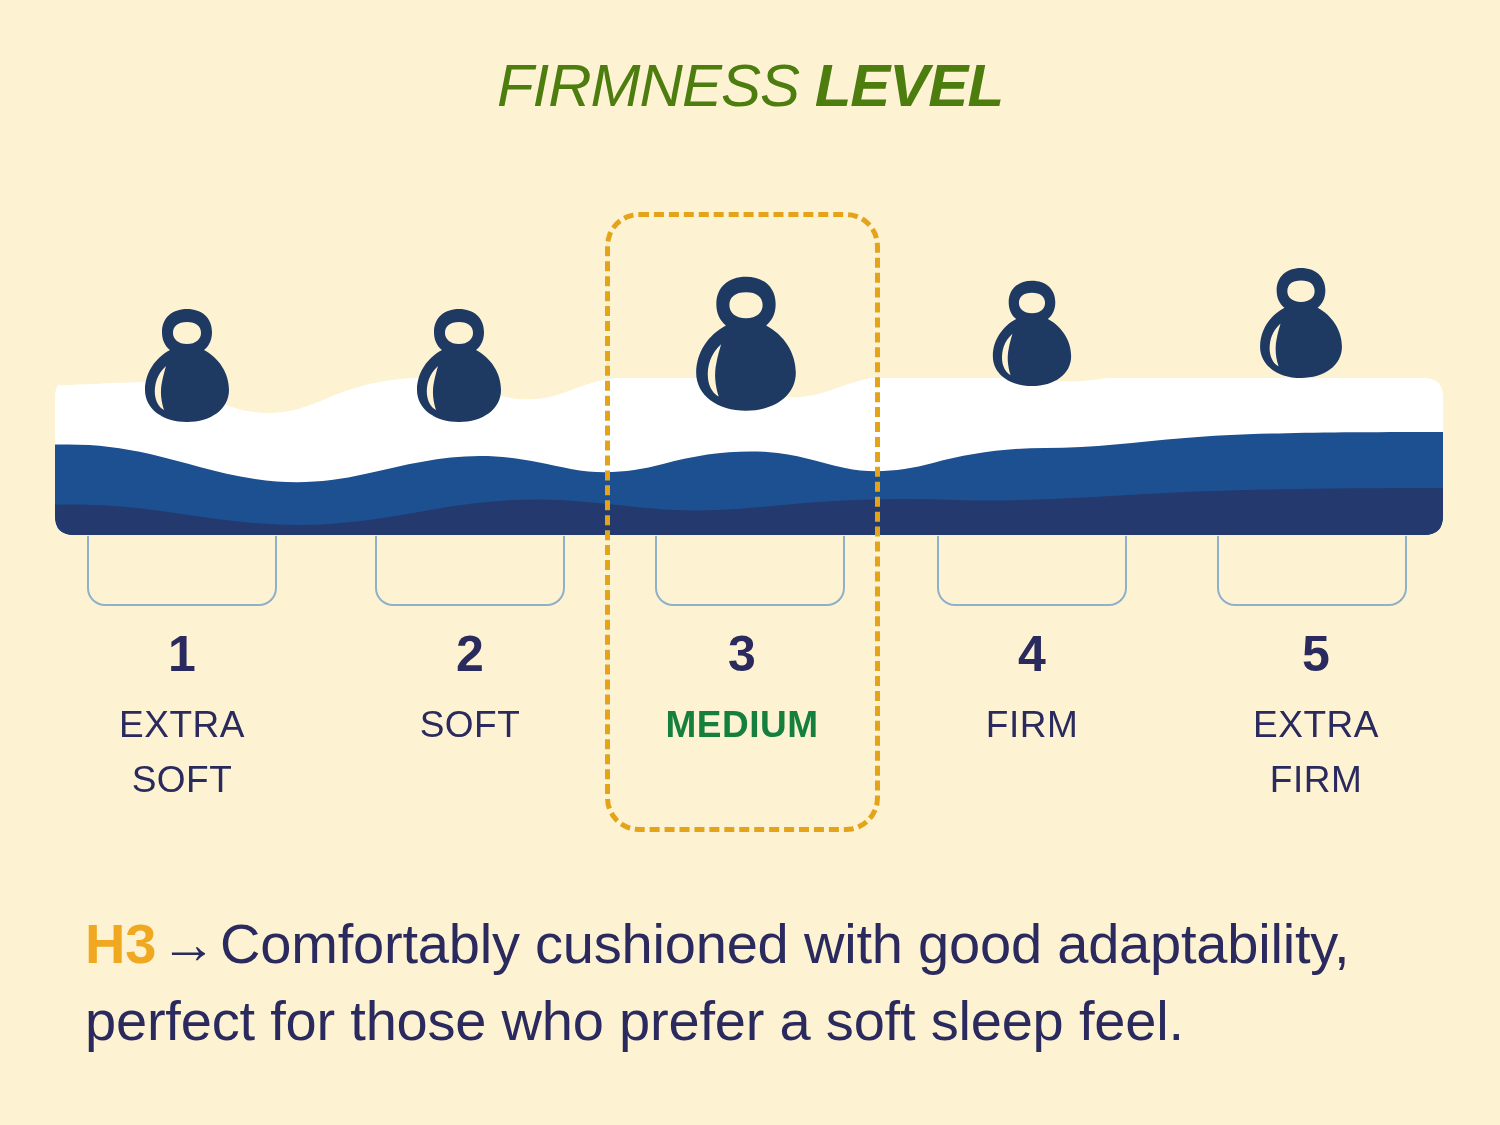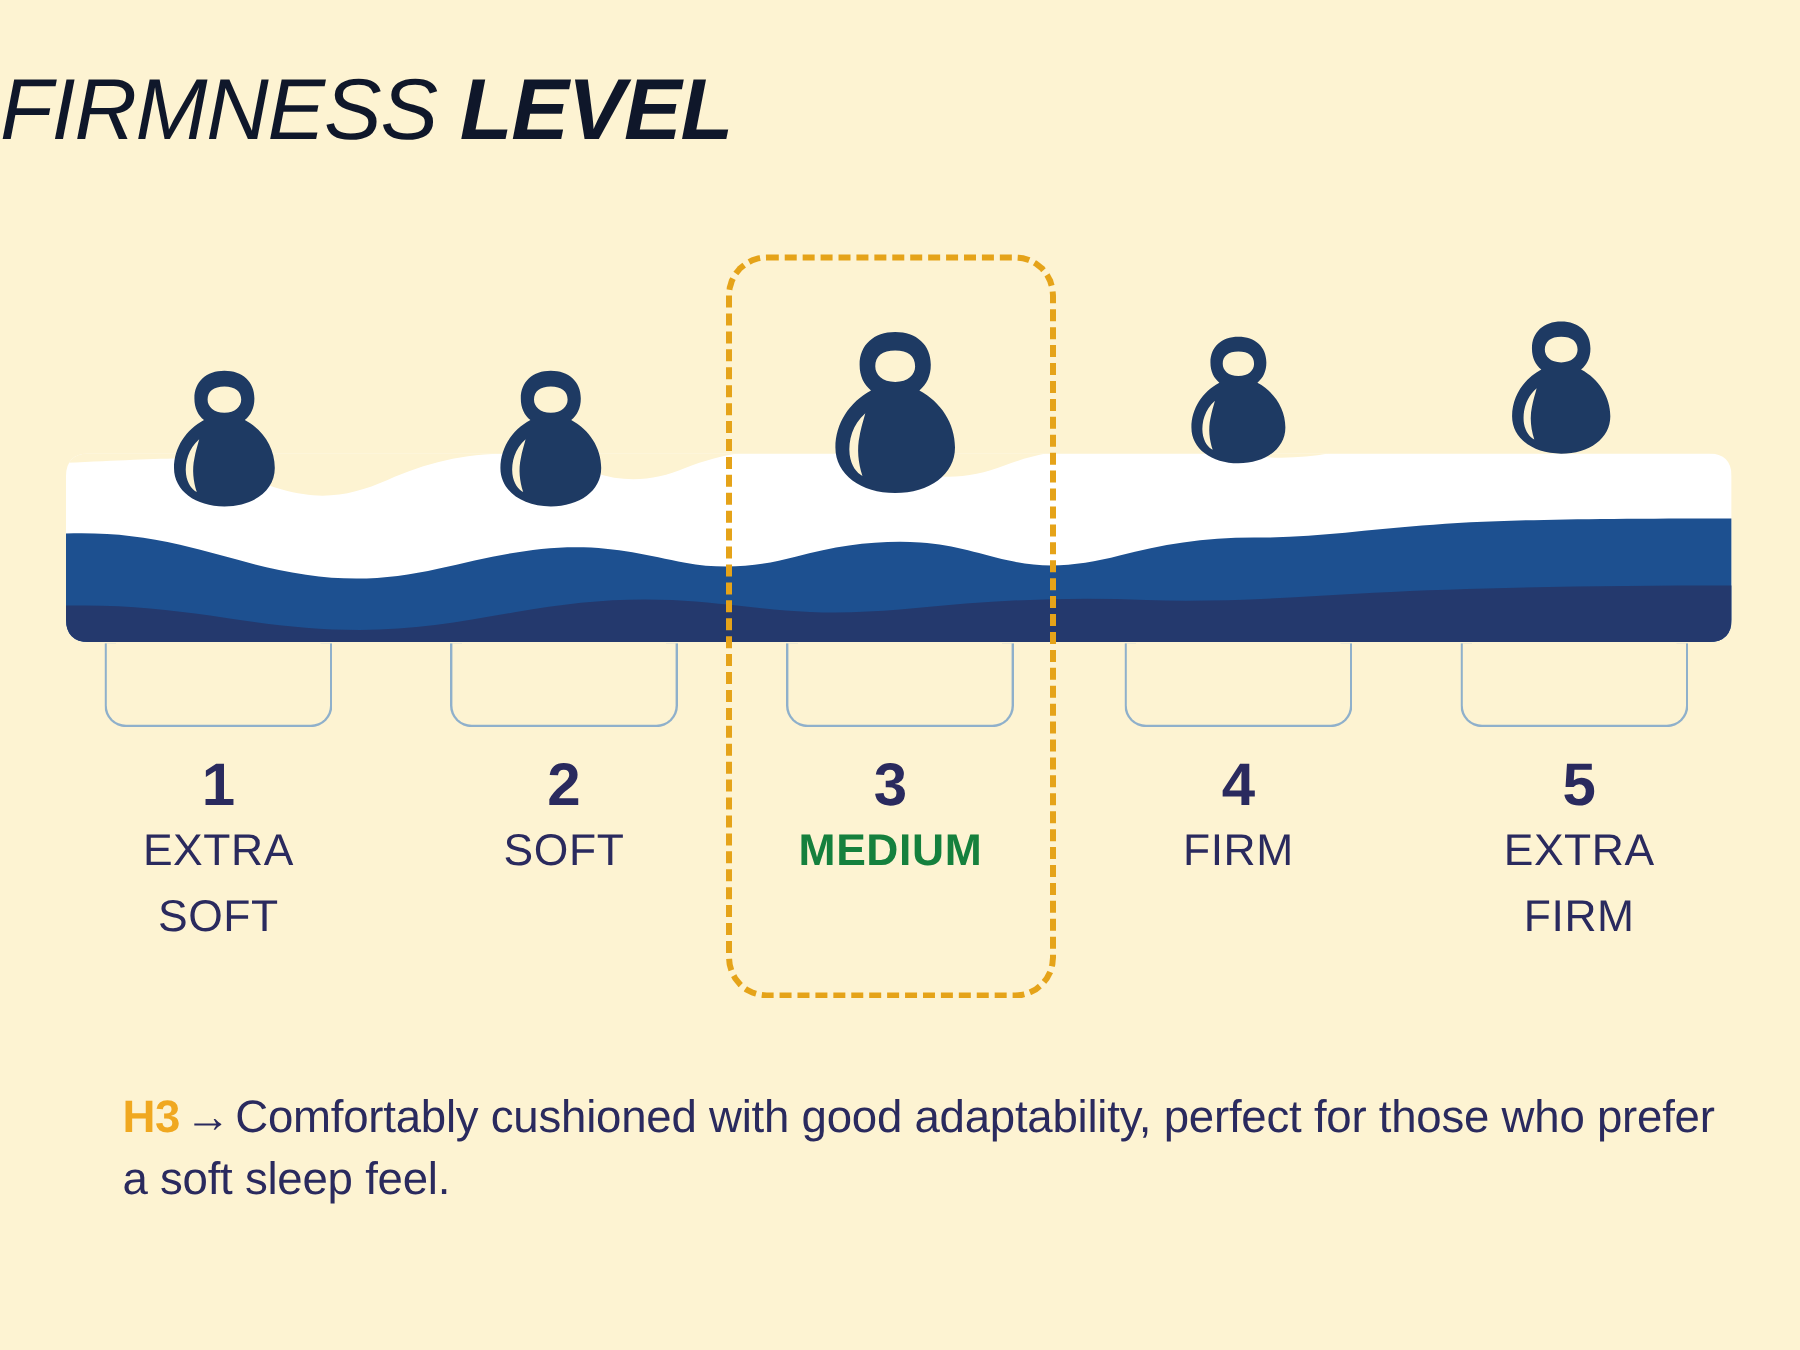--- a/index.html
+++ b/index.html
@@ -8,23 +8,23 @@
     background:#fdf3d2;
     font-family:"Liberation Sans", sans-serif;
     overflow:hidden;
     position:relative;
   }
   #stage{position:absolute;inset:0;}
 
   
   .title{
     position:absolute;left:0;top:56px;width:1500px;
-    text-align:left;
-    color:#0f172a;
-    font-size:72px;
+    text-align:center;
+    color:#4d7c0f;
+    font-size:60px;
     line-height:1;
     white-space:nowrap;
   }
   .title .thin{font-style:italic;font-weight:400;letter-spacing:-1px;}
   .title .bold{font-style:italic;font-weight:700;letter-spacing:-1px;}
 
   
   .highlight-box{
     position:absolute;
     left:605px;top:212px;width:275px;height:620px;
@@ -60,31 +60,31 @@
     position:absolute;top:0;width:230px;text-align:center;
   }
   .lbl .num{
     display:block;
     font-size:50px;font-weight:700;color:#2a2a5e;
     line-height:1.05;
     letter-spacing:0px;
   }
   .lbl .name{
     display:block;
-    margin-top:0;
+    margin-top:16px;
     font-size:37px;font-weight:400;color:#2a2a5e;
     line-height:1.5;
     letter-spacing:0.5px;
   }
   .lbl.active .name{color:#15803d;font-weight:700;}
 
   
   .footnote{
-    position:absolute;left:102px;top:905px;width:1330px;
-    font-size:38px;line-height:1.38;color:#2a2a5e;font-weight:400;
+    position:absolute;left:85px;top:905px;width:1330px;
+    font-size:56px;line-height:1.38;color:#2a2a5e;font-weight:400;
     letter-spacing:-0.2px;
   }
   .footnote .tag{color:#f0a820;font-weight:700;}
   .footnote .arrow{color:#2a2a5e;font-weight:400;padding:0 4px;}
 </style>
 </head>
 <body>
 
 <div id="stage">
 

